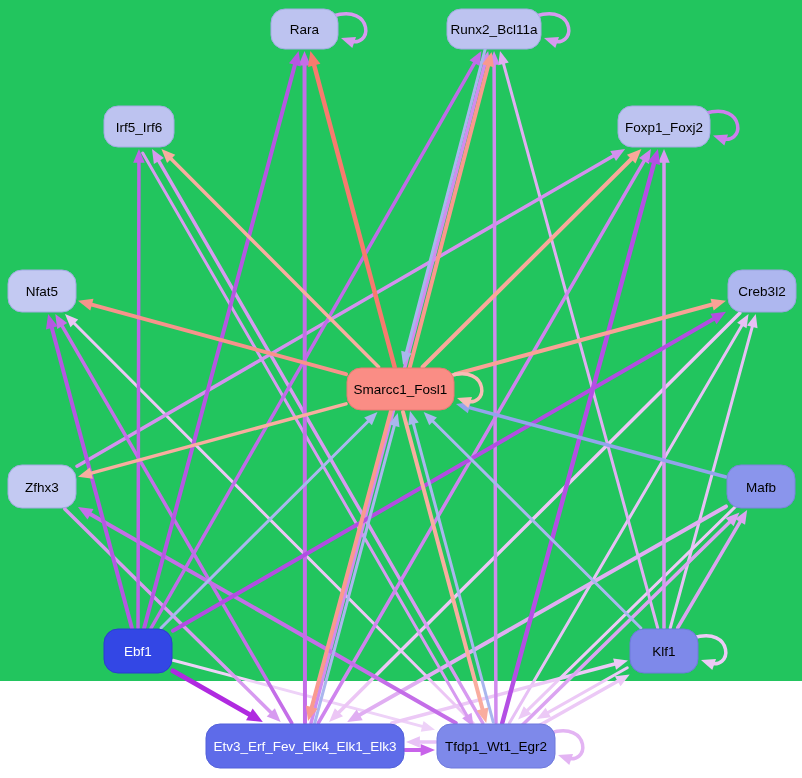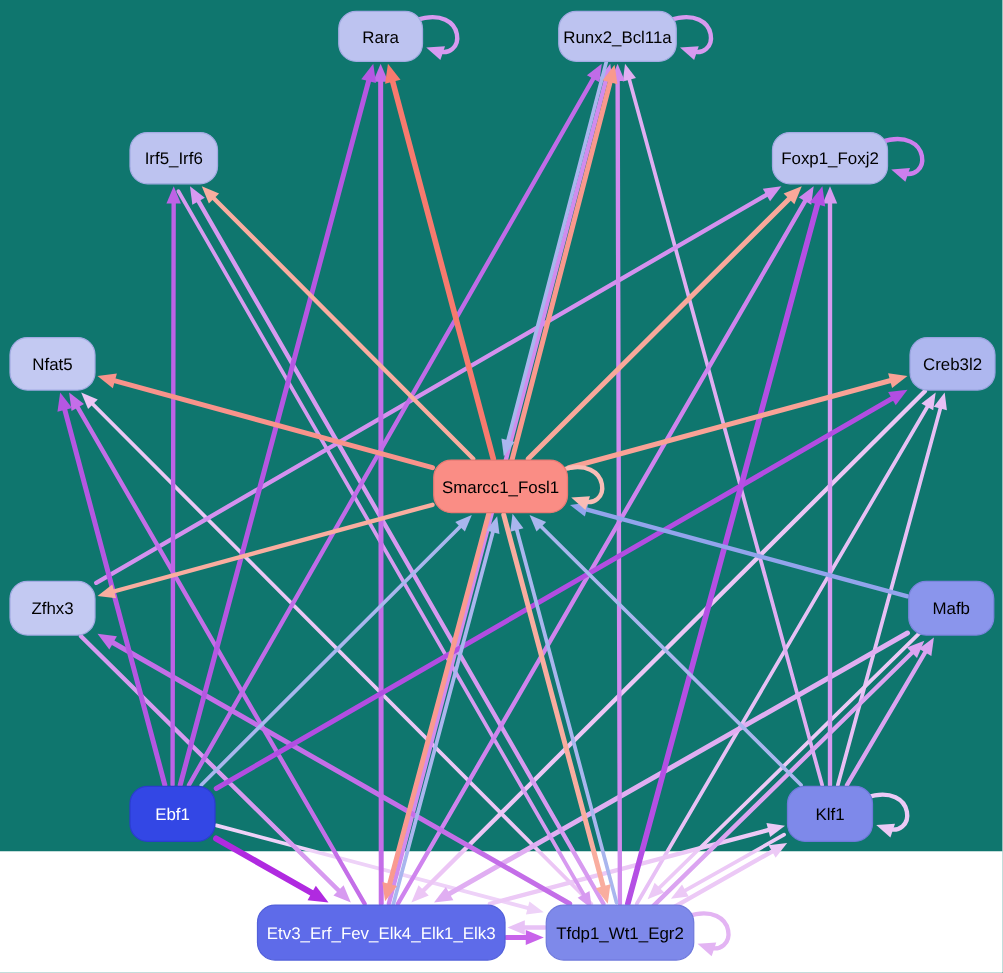--- a/index.html
+++ b/index.html
@@ -8,21 +8,21 @@
     background: #ffffff;
     width: 802px;
     height: 778px;
     overflow: hidden;
     font-family: "Liberation Sans", sans-serif;
   }
   #graph-wrap {
     position: relative;
     width: 802px;
     height: 681px;
-    background: #0f766e;
+    background: #22c55e;
   }
   svg { display: block; }
   .node-shape { stroke-width: 1; }
   .node-label {
     font-family: "Liberation Sans", sans-serif;
     font-size: 13.5px;
     pointer-events: none;
   }
   .edge-line { fill: none; stroke-linecap: round; }
   .loop-path { fill: none; stroke-linecap: round; }

